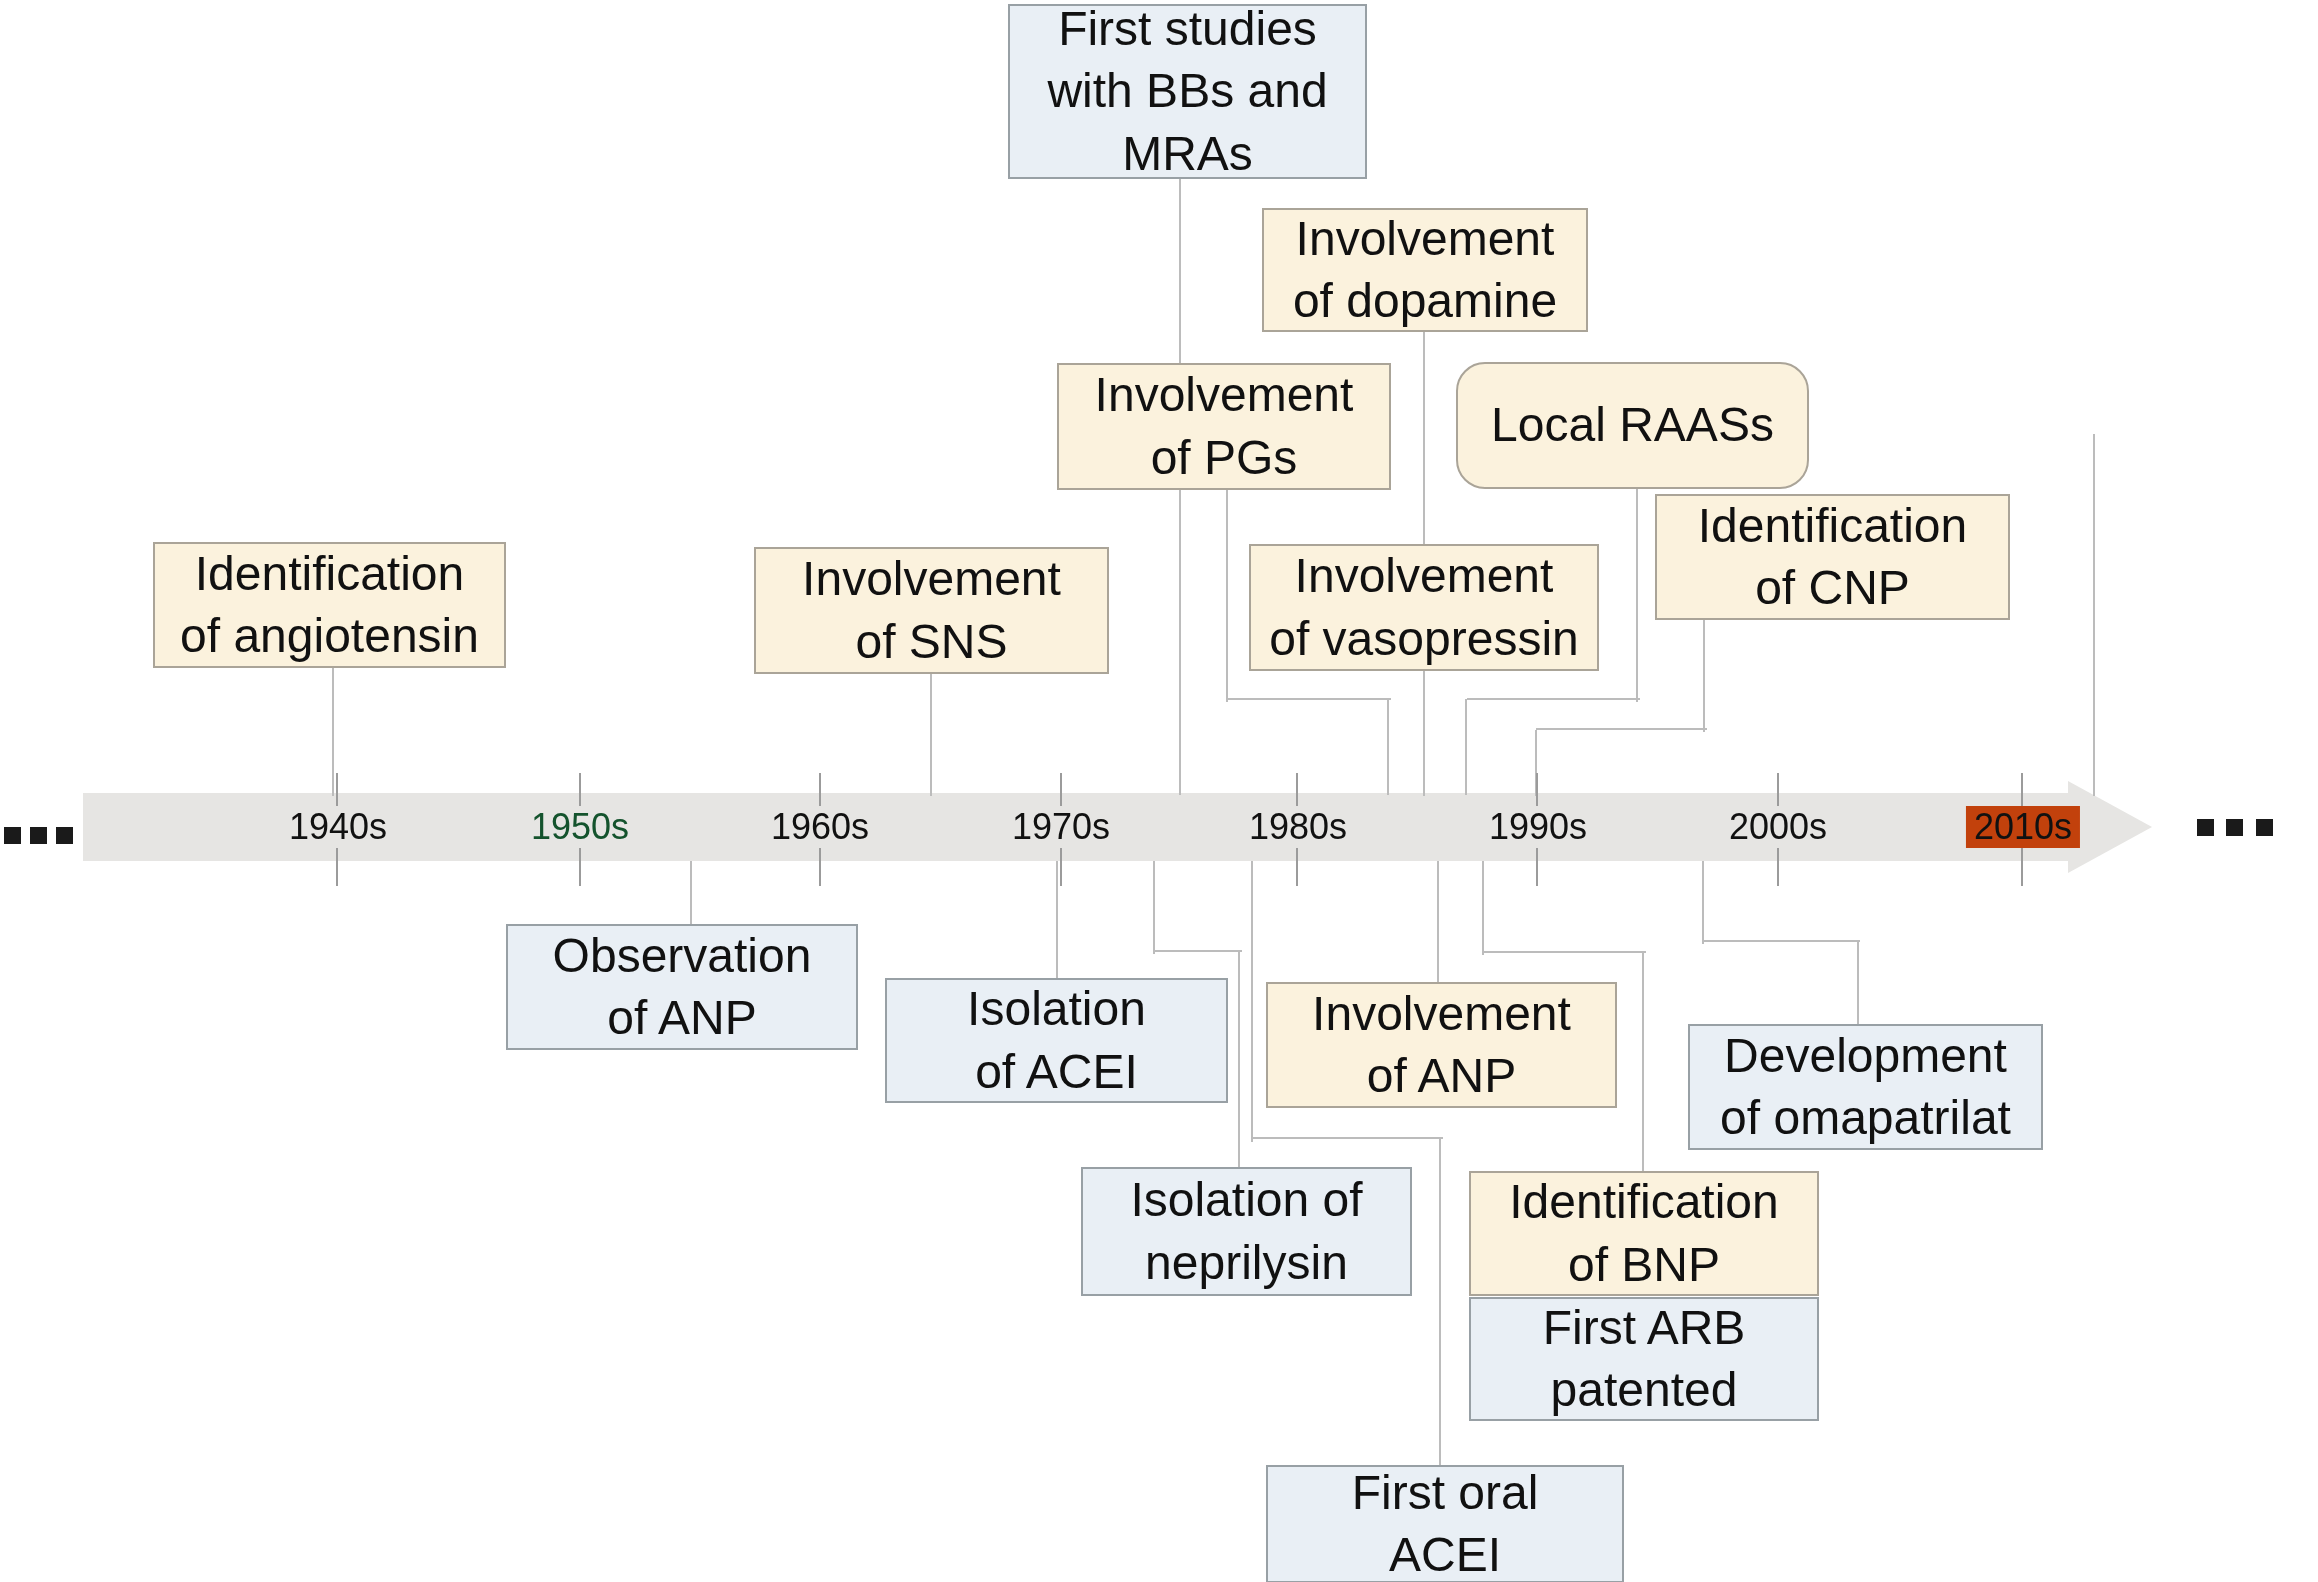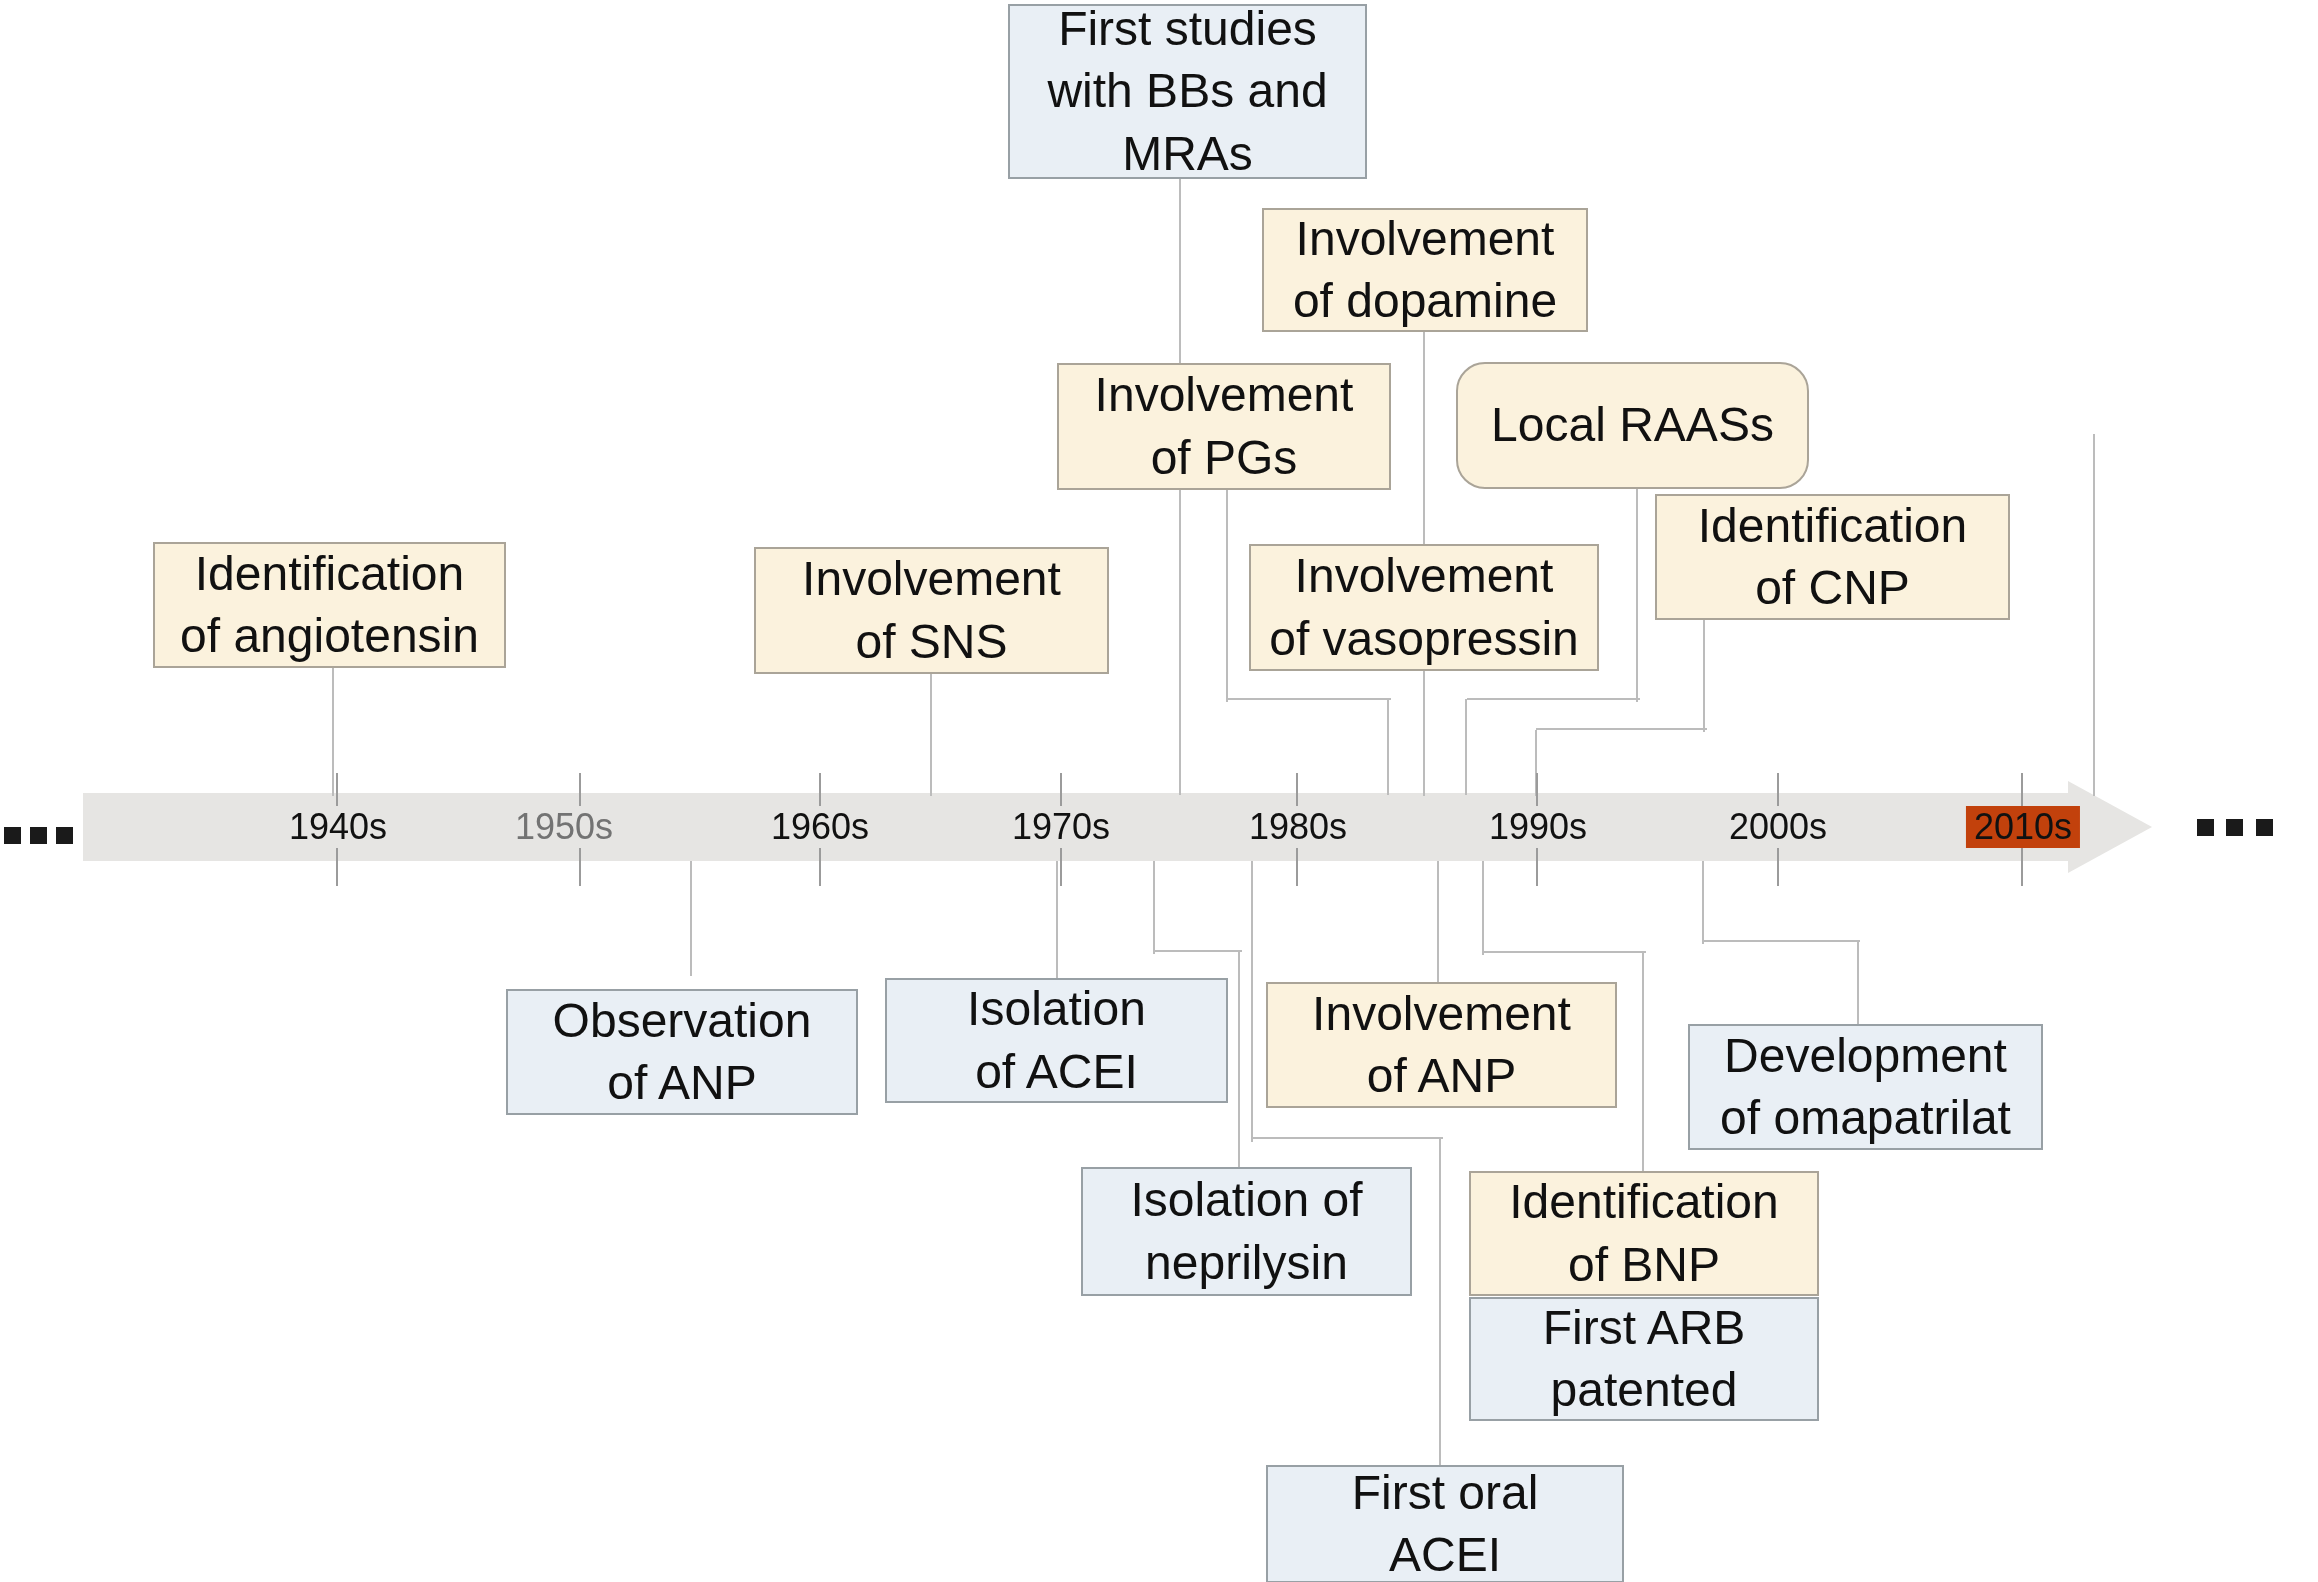--- a/index.html
+++ b/index.html
@@ -70,21 +70,21 @@
     <div class="seg" style="left: 1857px; top: 942px; width: 2.4px; height: 86px; background: rgb(188, 188, 188);"></div>
     <div class="tick" style="left: 336px; top: 773px; width: 2.4px; height: 113px; background: rgb(155, 155, 155);"></div>
     <div class="tick" style="left: 579px; top: 773px; width: 2.4px; height: 113px; background: rgb(155, 155, 155);"></div>
     <div class="tick" style="left: 819px; top: 773px; width: 2.4px; height: 113px; background: rgb(155, 155, 155);"></div>
     <div class="tick" style="left: 1060px; top: 773px; width: 2.4px; height: 113px; background: rgb(155, 155, 155);"></div>
     <div class="tick" style="left: 1296px; top: 773px; width: 2.4px; height: 113px; background: rgb(155, 155, 155);"></div>
     <div class="tick" style="left: 1536px; top: 773px; width: 2.4px; height: 113px; background: rgb(155, 155, 155);"></div>
     <div class="tick" style="left: 1777px; top: 773px; width: 2.4px; height: 113px; background: rgb(155, 155, 155);"></div>
     <div class="tick" style="left: 2021px; top: 773px; width: 2.4px; height: 113px; background: rgb(155, 155, 155);"></div>
     <div class="decade-label" style="left: 338px; top: 827px; background: rgb(230, 229, 227); color: rgb(17, 17, 17);">1940s</div>
-    <div class="decade-label" style="left: 564px; top: 827px; background: rgb(230, 229, 227); color: #737373;">1950s</div>
+    <div class="decade-label" style="left: 580px; top: 827px; background: rgb(230, 229, 227); color: #14532d;">1950s</div>
     <div class="decade-label" style="left: 820px; top: 827px; background: rgb(230, 229, 227); color: rgb(17, 17, 17);">1960s</div>
     <div class="decade-label" style="left: 1061px; top: 827px; background: rgb(230, 229, 227); color: rgb(17, 17, 17);">1970s</div>
     <div class="decade-label" style="left: 1298px; top: 827px; background: rgb(230, 229, 227); color: rgb(17, 17, 17);">1980s</div>
     <div class="decade-label" style="left: 1538px; top: 827px; background: rgb(230, 229, 227); color: rgb(17, 17, 17);">1990s</div>
     <div class="decade-label" style="left: 1778px; top: 827px; background: rgb(230, 229, 227); color: rgb(17, 17, 17);">2000s</div>
     <div class="decade-label" style="left: 2023px; top: 827px; background: #c2410c; color: rgb(17, 17, 17);">2010s</div>
     <div class="dot" style="left: 4px; top: 827px; width: 16.7px; height: 16.7px; background: rgb(26, 26, 26);"></div>
     <div class="dot" style="left: 30px; top: 827px; width: 16.7px; height: 16.7px; background: rgb(26, 26, 26);"></div>
     <div class="dot" style="left: 56px; top: 827px; width: 16.7px; height: 16.7px; background: rgb(26, 26, 26);"></div>
     <div class="dot" style="left: 2197px; top: 819px; width: 16.7px; height: 16.7px; background: rgb(26, 26, 26);"></div>
@@ -99,21 +99,21 @@
 of SNS</div>
     <div class="event-box tan" style="left: 1057px; top: 363px; width: 334px; height: 127px; background: rgb(251, 242, 221); border-color: rgb(170, 164, 152);">Involvement
 of PGs</div>
     <div class="event-box tan" style="left: 1262px; top: 208px; width: 326px; height: 124px; background: rgb(251, 242, 221); border-color: rgb(170, 164, 152);">Involvement
 of dopamine</div>
     <div class="event-box tan" style="left: 1456px; top: 362px; width: 353px; height: 127px; background: rgb(251, 242, 221); border-color: rgb(170, 164, 152); border-radius: 29px;">Local RAASs</div>
     <div class="event-box tan" style="left: 1249px; top: 544px; width: 350px; height: 127px; background: rgb(251, 242, 221); border-color: rgb(170, 164, 152);">Involvement
 of vasopressin</div>
     <div class="event-box tan" style="left: 1655px; top: 494px; width: 355px; height: 126px; background: rgb(251, 242, 221); border-color: rgb(170, 164, 152);">Identification
 of CNP</div>
-    <div class="event-box blue" style="left: 506px; top: 989px; width: 352px; height: 126px; background: rgb(233, 239, 245); border-color: rgb(152, 160, 165);">Observation
+    <div class="event-box blue" style="left: 506px; top: 924px; width: 352px; height: 126px; background: rgb(233, 239, 245); border-color: rgb(152, 160, 165);">Observation
 of ANP</div>
     <div class="event-box blue" style="left: 885px; top: 978px; width: 343px; height: 125px; background: rgb(233, 239, 245); border-color: rgb(152, 160, 165);">Isolation
 of ACEI</div>
     <div class="event-box tan" style="left: 1266px; top: 982px; width: 351px; height: 126px; background: rgb(251, 242, 221); border-color: rgb(170, 164, 152);">Involvement
 of ANP</div>
     <div class="event-box blue" style="left: 1081px; top: 1167px; width: 331px; height: 129px; background: rgb(233, 239, 245); border-color: rgb(152, 160, 165);">Isolation of
 neprilysin</div>
     <div class="event-box tan" style="left: 1469px; top: 1171px; width: 350px; height: 125px; background: rgb(251, 242, 221); border-color: rgb(170, 164, 152);">Identification
 of BNP</div>
     <div class="event-box blue" style="left: 1469px; top: 1297px; width: 350px; height: 124px; background: rgb(233, 239, 245); border-color: rgb(152, 160, 165);">First ARB

